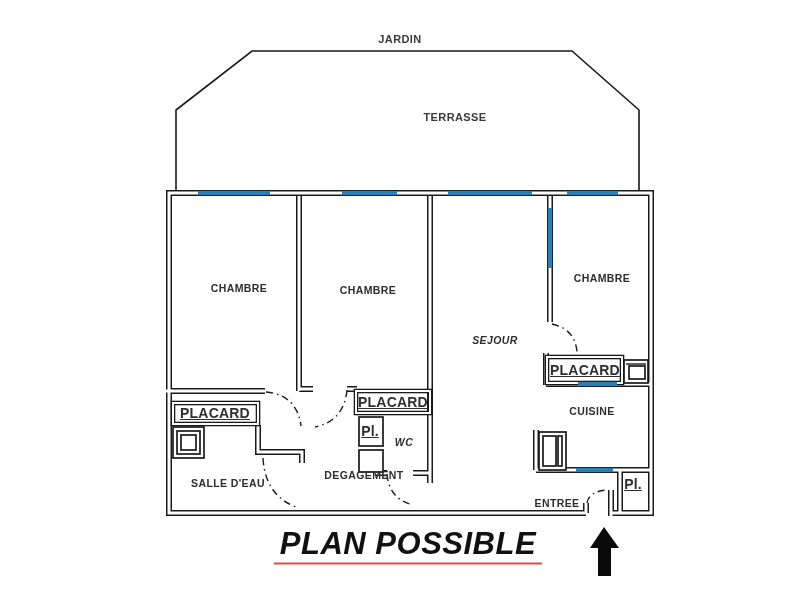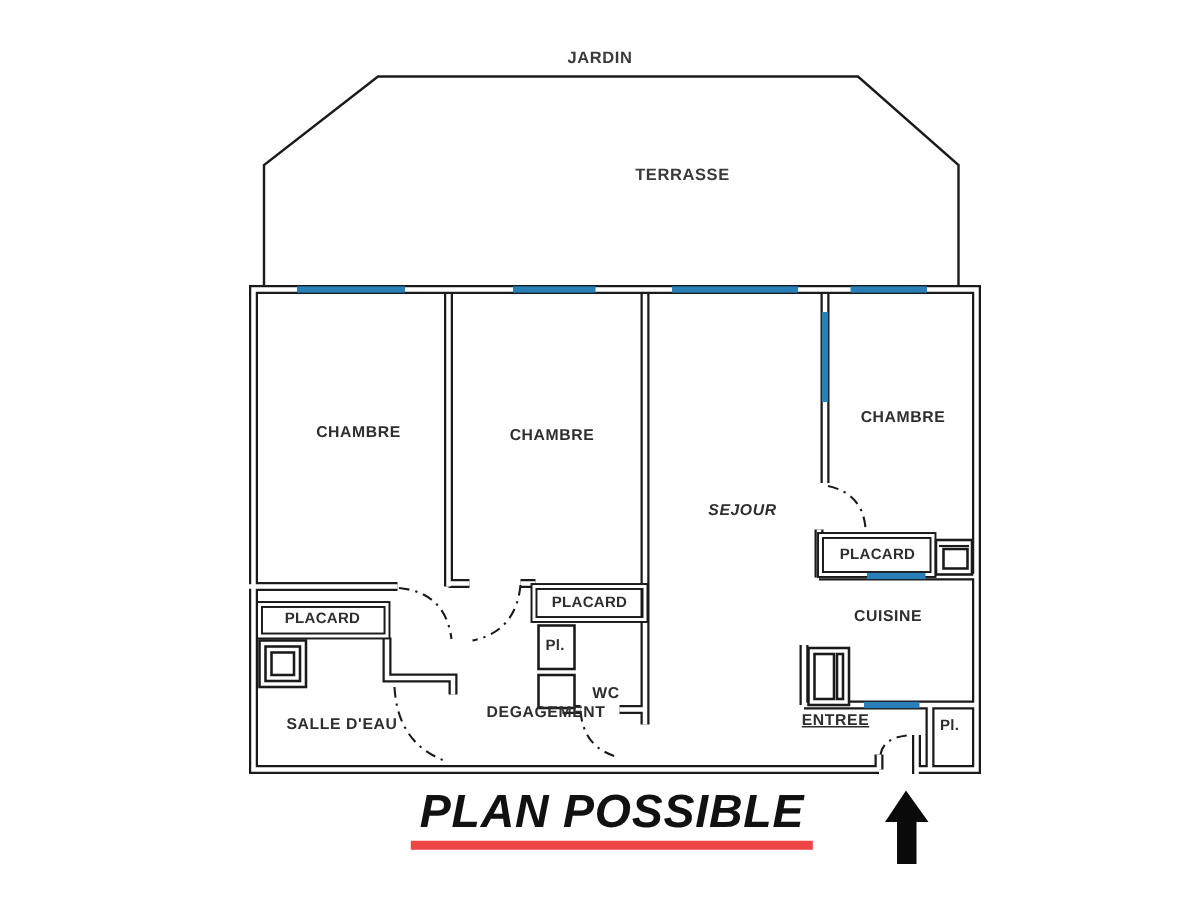--- a/index.html
+++ b/index.html
@@ -9,25 +9,25 @@
   .thin{fill:none;stroke:#1a1a1a;stroke-width:1.6;}
   .wall-outer{fill:none;stroke:#1a1a1a;stroke-width:6;}
   .wall-inner{fill:none;stroke:#ffffff;stroke-width:3;}
   .pb-outer{fill:none;stroke:#1a1a1a;stroke-width:4.6;}
   .pb-inner{fill:none;stroke:#ffffff;stroke-width:2;}
   .box{fill:#ffffff;stroke:#1a1a1a;stroke-width:1.7;}
   .arc{fill:none;stroke:#1a1a1a;stroke-width:1.4;stroke-dasharray:7 4 1.5 4;}
   .win{stroke:none;}
   .lbl{position:absolute;transform:translate(-50%,-50%);font-weight:bold;font-size:10.5px;
        color:#2e2e2e;letter-spacing:0.4px;white-space:nowrap;}
-  .lbl.small{font-size:10px;letter-spacing:0.2px;}
+  .lbl.small{font-size:14px;letter-spacing:0.2px;text-decoration:underline;}
   .lbl.outdoor{color:#3a3a3a;font-size:11px;}
   .title{position:absolute;left:408px;top:545px;transform:translate(-50%,-50%);
          font-weight:bold;font-style:italic;font-size:31px;color:#111;
-         letter-spacing:0.5px;border-bottom:6px solid #ef4444;padding:0 6px 1px 6px;
+         letter-spacing:0.5px;border-bottom:2px solid #ef4444;padding:0 6px 1px 6px;
          white-space:nowrap;}
 </style>
 </head>
 <body>
 
 <div class="stage">
 
   <svg width="800" height="600" viewBox="0 0 800 600">
 
     <g>
@@ -130,22 +130,22 @@
   <div class="lbl outdoor" style="left:400px;top:39px;">JARDIN</div>
   <div class="lbl outdoor" style="left:407px;top:117px;margin-left:48px;">TERRASSE</div>
 
   <div class="lbl" style="left:239px;top:288px;">CHAMBRE</div>
   <div class="lbl" style="left:368px;top:290px;">CHAMBRE</div>
   <div class="lbl" style="left:495px;top:340px;font-style:italic;">SEJOUR</div>
   <div class="lbl" style="left:602px;top:278px;">CHAMBRE</div>
   <div class="lbl" style="left:592px;top:411px;text-align:center;">CUISINE</div>
   <div class="lbl" style="left:228px;top:483px;">SALLE D'EAU</div>
   <div class="lbl" style="left:337px;top:475px;margin-left:27px;">DEGAGEMENT</div>
-  <div class="lbl" style="left:404px;top:462px;">WC</div>
-  <div class="lbl" style="left:557px;top:480px;text-decoration:underline;">ENTREE</div>
+  <div class="lbl" style="left:404px;top:442px;font-style:italic;">WC</div>
+  <div class="lbl" style="left:557px;top:503px;">ENTREE</div>
 
   <div class="lbl small" style="left:215px;top:413px;">PLACARD</div>
   <div class="lbl small" style="left:393px;top:402px;">PLACARD</div>
   <div class="lbl small" style="left:585px;top:370px;">PLACARD</div>
   <div class="lbl small" style="left:370px;top:431px;">Pl.</div>
   <div class="lbl small" style="left:633px;top:484px;">Pl.</div>
 
   <div class="title">PLAN POSSIBLE</div>
 </div>
 

